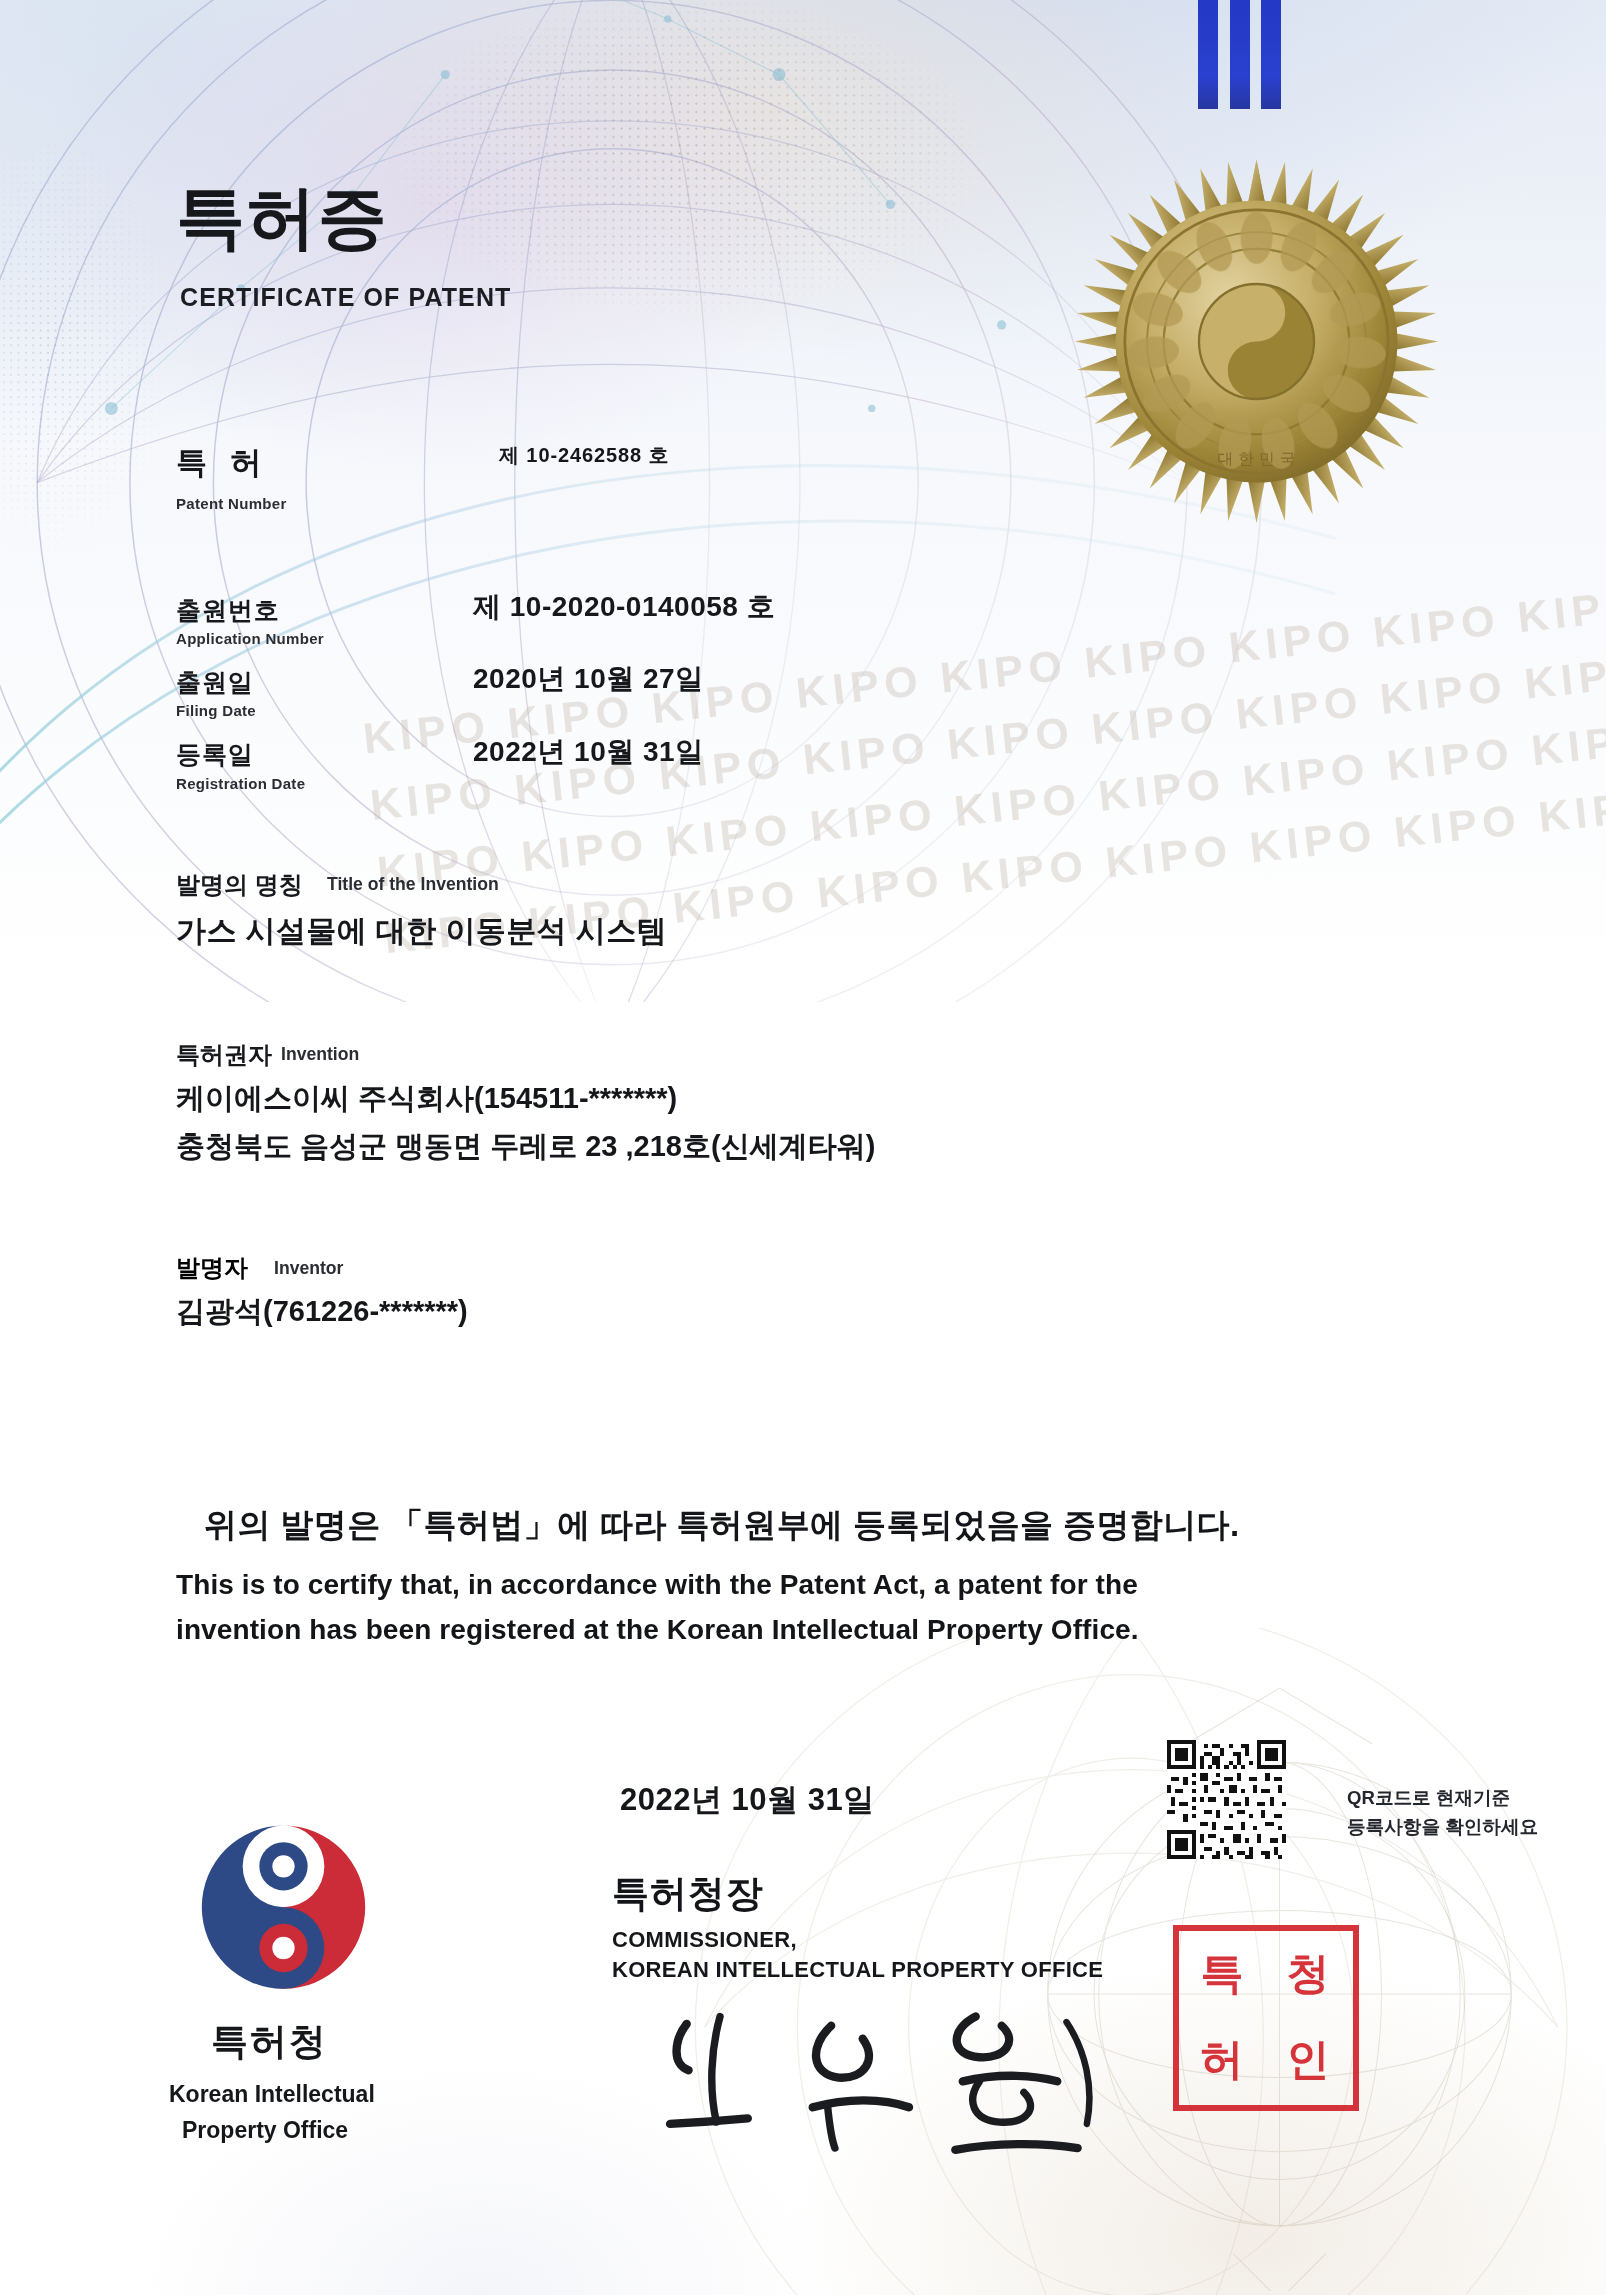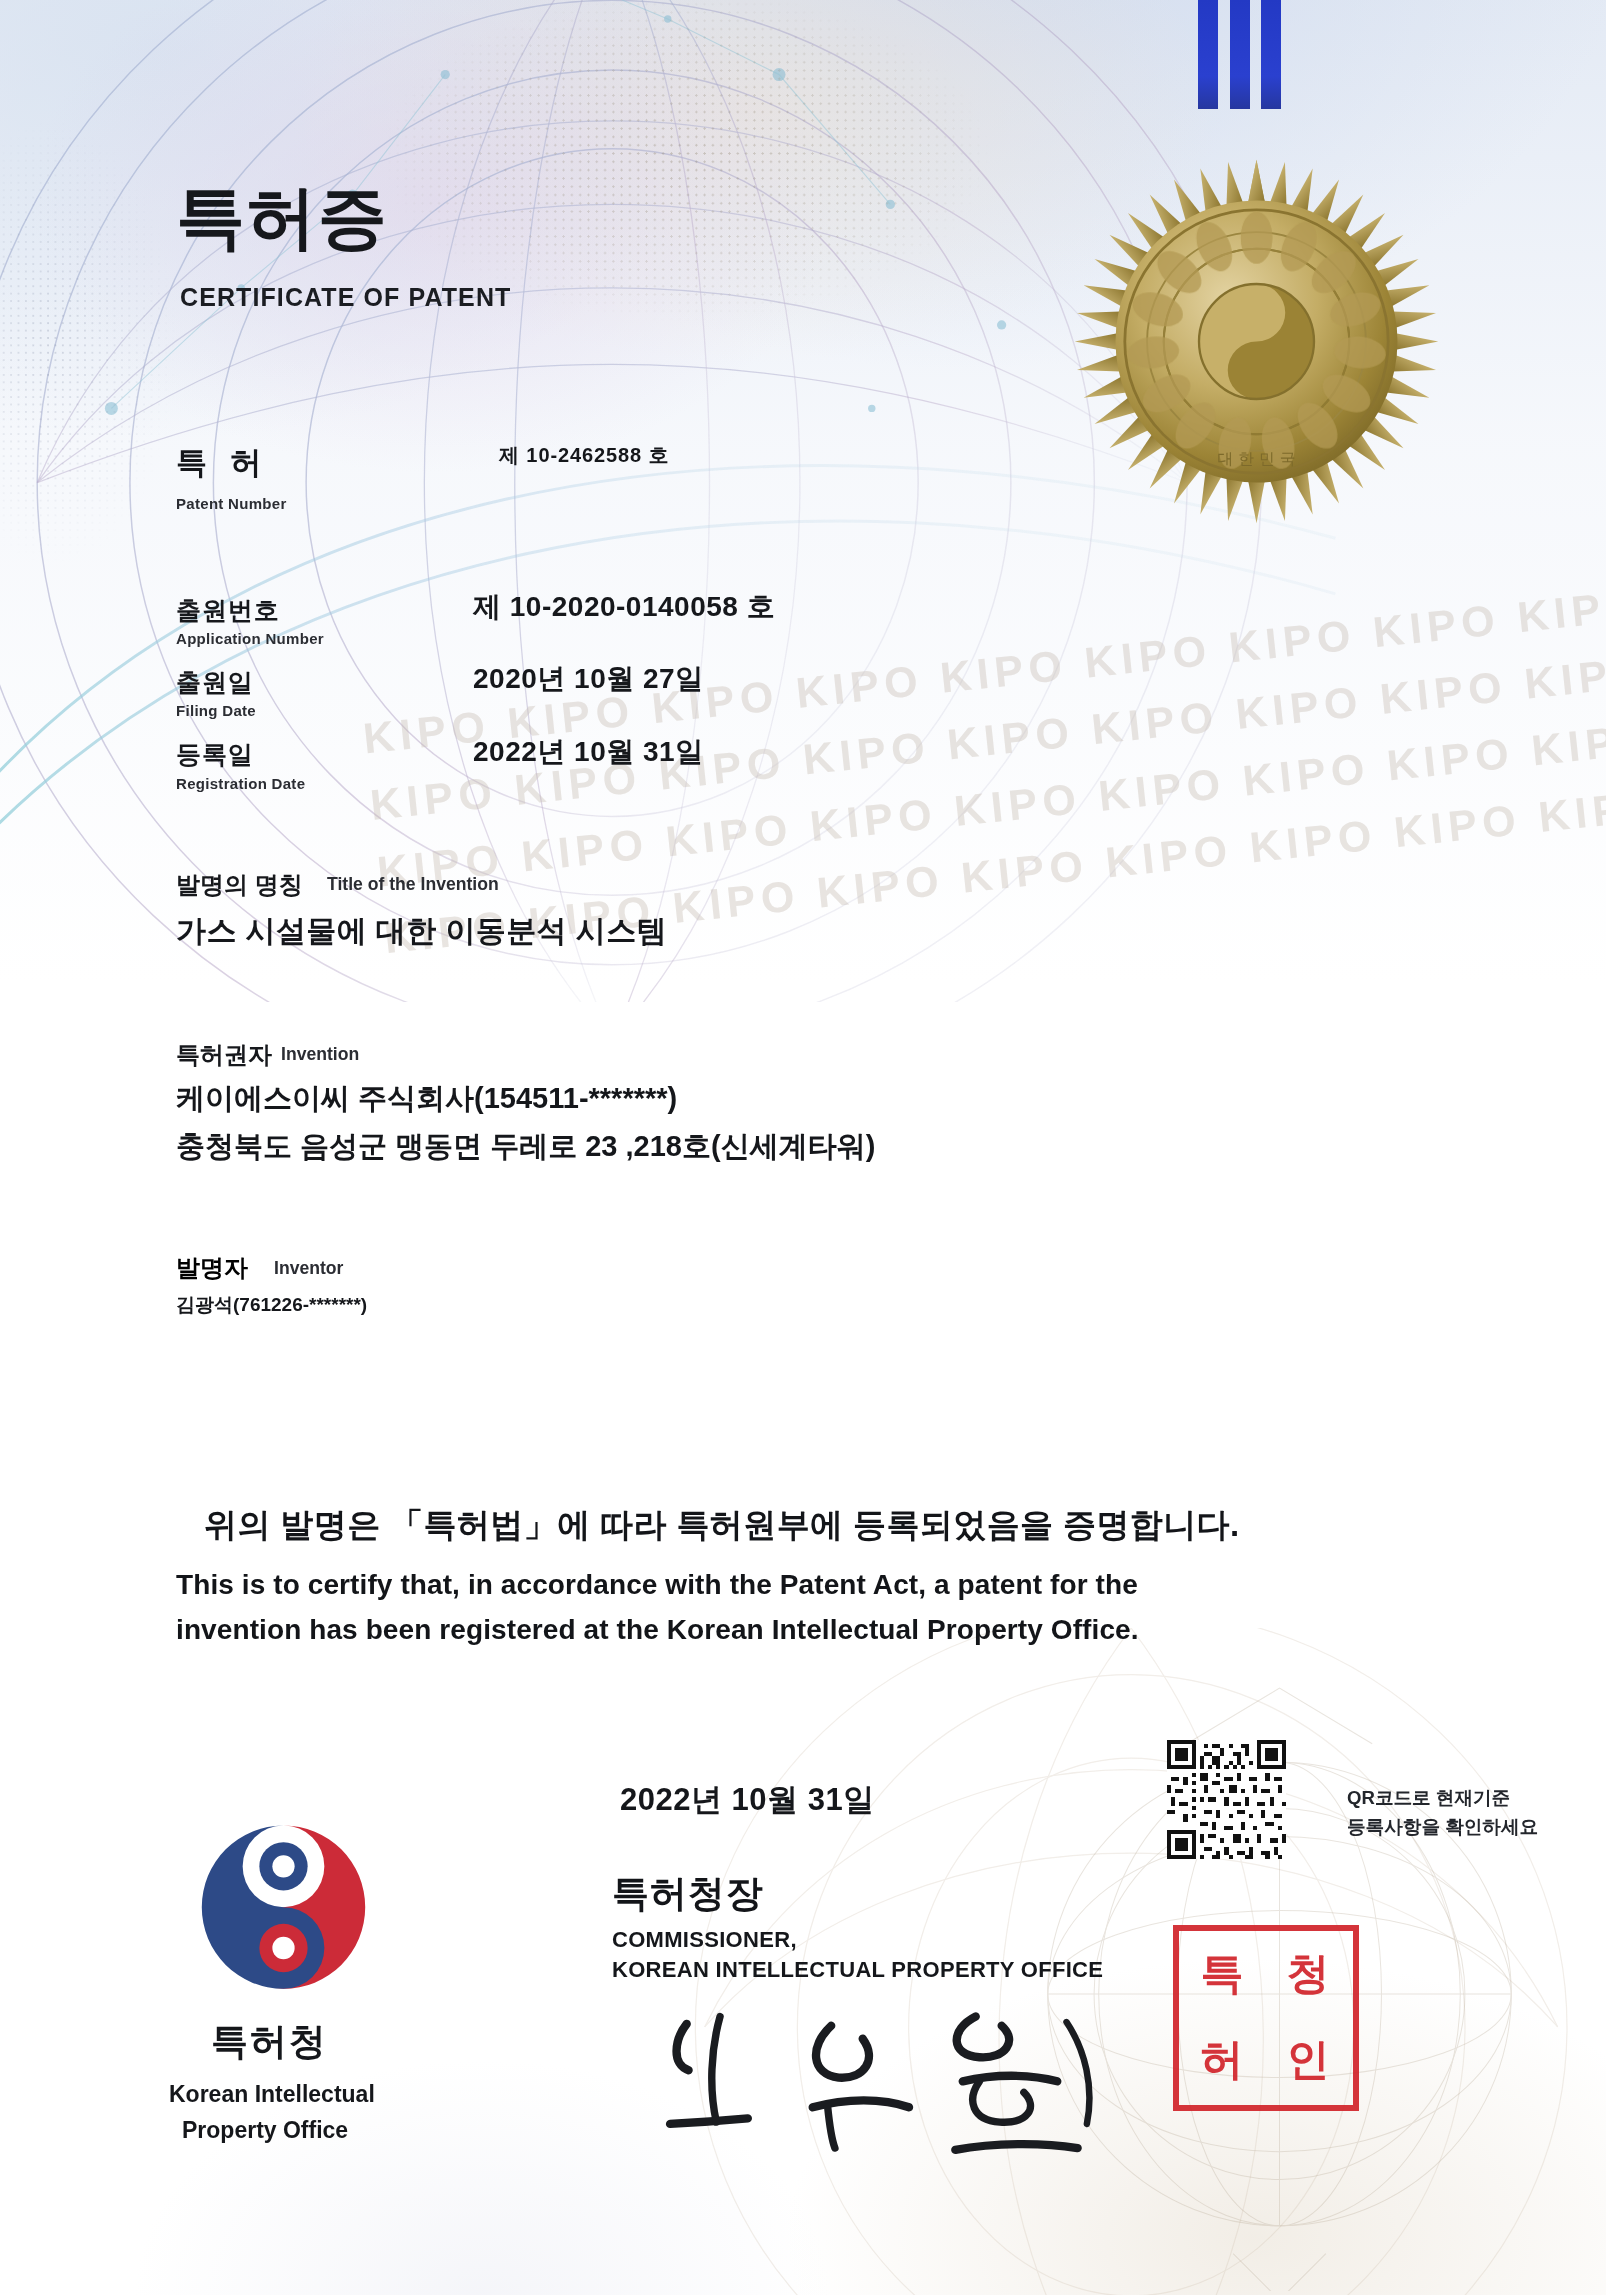--- a/index.html
+++ b/index.html
@@ -132,21 +132,21 @@
   .inv-label-en { position: absolute; left: 327px; top: 874px; font-size: 17.6px; font-weight: 700; color: #2b2d33; }
   .inv-title    { position: absolute; left: 176px; top: 911px; font-size: 30px; font-weight: 700; color: #15171b; letter-spacing: 0.4px; }
 
   .pat-label-ko { position: absolute; left: 176px; top: 1039px; font-size: 24px; font-weight: 700; color: #16181c; }
   .pat-label-en { position: absolute; left: 281px; top: 1044px; font-size: 17.6px; font-weight: 700; color: #2b2d33; }
   .pat-name     { position: absolute; left: 176px; top: 1079px; font-size: 29px; font-weight: 700; color: #15171b; }
   .pat-addr     { position: absolute; left: 176px; top: 1127px; font-size: 29px; font-weight: 700; color: #15171b; text-align: right; }
 
   .inv2-label-ko{ position: absolute; left: 176px; top: 1252px; font-size: 24px; font-weight: 700; color: #000000; }
   .inv2-label-en{ position: absolute; left: 274px; top: 1258px; font-size: 17.6px; font-weight: 700; color: #2b2d33; }
-  .inv2-name    { position: absolute; left: 176px; top: 1292px; font-size: 19px; font-weight: 700; color: #15171b; }
+  .inv2-name    { position: absolute; left: 176px; top: 1292px; font-size: 29px; font-weight: 700; color: #15171b; }
 
   .certify-ko   { position: absolute; left: 176px; top: 1503px; font-size: 33px; font-weight: 700; color: #131519; letter-spacing: 0.4px; margin-left: 28px; }
   .certify-en1  { position: absolute; left: 176px; top: 1569px; font-size: 28px; font-weight: 700; color: #131519; letter-spacing: 0.1px; }
   .certify-en2  { position: absolute; left: 176px; top: 1614px; font-size: 28px; font-weight: 700; color: #131519; letter-spacing: 0.1px; }
 
   .issue-date   { position: absolute; left: 620px; top: 1779px; font-size: 31px; font-weight: 700; color: #15171b; letter-spacing: 0.5px; }
 
   .comm-ko      { position: absolute; left: 612px; top: 1869px; font-size: 37px; font-weight: 700; color: #131519; letter-spacing: 0.9px; }
   .comm-en1     { position: absolute; left: 612px; top: 1927px; font-size: 22px; font-weight: 700; color: #15171b; letter-spacing: 0.3px; }
   .comm-en2     { position: absolute; left: 612px; top: 1957px; font-size: 22px; font-weight: 700; color: #15171b; letter-spacing: 0.3px; }

